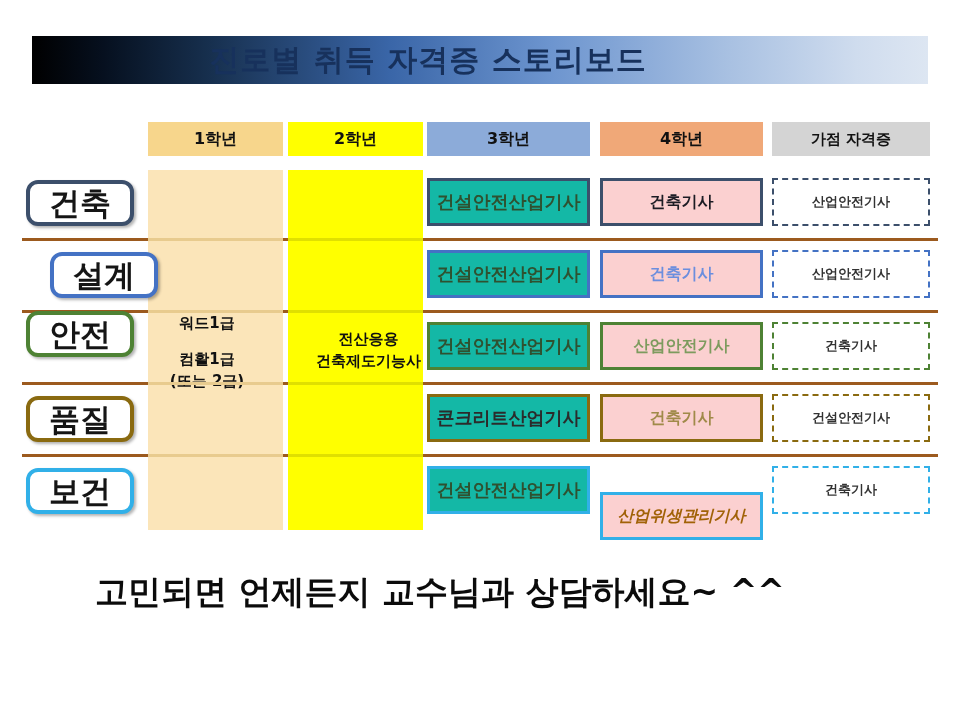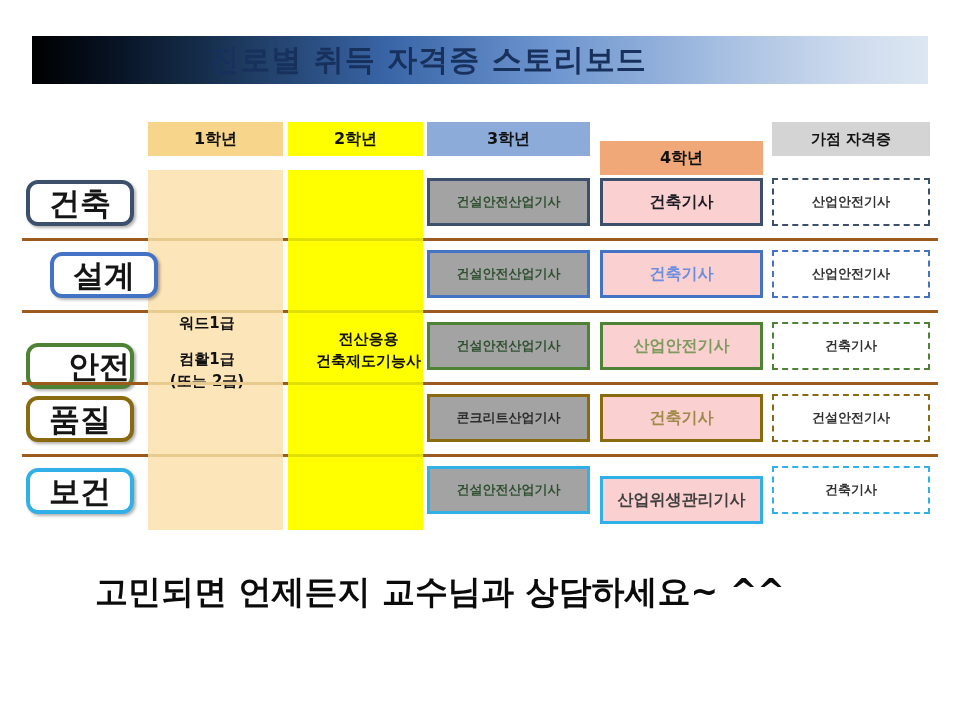--- a/index.html
+++ b/index.html
@@ -111,22 +111,22 @@
     display: flex;
     align-items: center;
     justify-content: center;
   }
   .cert.y3 {
     left: 427px;
     width: 163px;
     height: 48px;
     border-width: 3px;
     border-style: solid;
-    background: #a3a3a3;
-    font-size: 13px;
+    background: #14b8a6;
+    font-size: 18px;
   }
   .cert.y4 {
     left: 600px;
     width: 163px;
     height: 48px;
     border-width: 3px;
     border-style: solid;
     background: #fbd0d0;
     font-size: 16px;
   }
@@ -173,21 +173,21 @@
 
 <div id="slide">
 
   <div class="title-bar">
     <div class="title-text">진로별 취득 자격증 스토리보드</div>
   </div>
 
   <div class="col-head" id="head-year1" style="left: 148px; width: 135px; background: rgb(247, 214, 140);">1학년</div>
   <div class="col-head" id="head-year2" style="left: 288px; width: 135px; background: rgb(255, 255, 0);">2학년</div>
   <div class="col-head" id="head-year3" style="left: 427px; width: 163px; background: rgb(140, 171, 217);">3학년</div>
-  <div class="col-head" id="head-year4" style="left: 600px; width: 163px; background: rgb(240, 168, 120); margin-top: 19px;">4학년</div>
+  <div class="col-head" id="head-year4" style="left: 600px; width: 163px; background: rgb(240, 168, 120);">4학년</div>
   <div class="col-head small" id="head-bonus" style="left: 772px; width: 158px; background: rgb(212, 212, 212);">가점 자격증</div>
 
   <div class="band" id="band-year1" style="left: 148px; width: 135px; background: rgb(251, 229, 185);"></div>
   <div class="band" id="band-year2" style="left: 288px; width: 135px; background: rgb(255, 255, 0);"></div>
 
   <div class="merged-text" id="year1-text" style="left: 148px; width: 118px; top: 312px;">
     <span>워드1급</span>
     <span class="gap"></span>
     <span>컴활1급</span><br>
     <span>(또는 2급)</span>
@@ -214,21 +214,21 @@
       <div class="cert y3" style="top: 250px; border-color: rgb(68, 114, 196); color: rgb(47, 81, 48);">
         <span>건설안전산업기사</span>
       </div>
       <div class="cert y4" style="top: 250px; border-color: rgb(68, 114, 196); color: rgb(107, 142, 222); background: rgb(251, 208, 208);">
         <span>건축기사</span>
       </div>
       <div class="cert bonus" style="top: 250px; border-color: rgb(68, 114, 196);">
         <span>산업안전기사</span>
       </div>
       <div class="rule" style="top: 310px; background: rgb(156, 90, 30);"></div>
-      <div class="row-label" style="top: 343px; border-color: rgb(78, 130, 52); text-align: right;"><span>안전</span></div>
+      <div class="row-label" style="top: 311px; border-color: rgb(78, 130, 52);"><span>안전</span></div>
       <div class="cert y3" style="top: 322px; border-color: rgb(78, 130, 52); color: rgb(47, 81, 48);">
         <span>건설안전산업기사</span>
       </div>
       <div class="cert y4" style="top: 322px; border-color: rgb(78, 130, 52); color: rgb(125, 155, 94); background: rgb(251, 208, 208);">
         <span>산업안전기사</span>
       </div>
       <div class="cert bonus" style="top: 322px; border-color: rgb(78, 130, 52);">
         <span>건축기사</span>
       </div>
       <div class="rule" style="top: 382px; background: rgb(156, 90, 30);"></div>
@@ -240,21 +240,21 @@
         <span>건축기사</span>
       </div>
       <div class="cert bonus" style="top: 394px; border-color: rgb(138, 106, 16);">
         <span>건설안전기사</span>
       </div>
       <div class="rule" style="top: 454px; background: rgb(156, 90, 30);"></div>
       <div class="row-label" style="top: 468px; border-color: rgb(49, 176, 232);"><span>보건</span></div>
       <div class="cert y3" style="top: 466px; border-color: rgb(49, 176, 232); color: rgb(47, 81, 48);">
         <span>건설안전산업기사</span>
       </div>
-      <div class="cert y4" style="top: 476px; border-color: rgb(49, 176, 232); color: #404040; background: rgb(251, 208, 208);">
+      <div class="cert y4" style="top: 492px; border-color: rgb(49, 176, 232); color: #a16207; background: rgb(251, 208, 208); font-style: italic;">
         <span>산업위생관리기사</span>
       </div>
       <div class="cert bonus" style="top: 466px; border-color: rgb(49, 176, 232);">
         <span>건축기사</span>
       </div>
       <div style="position: absolute; left: 148px; width: 135px; top: 238px; height: 3px; background: rgb(232, 203, 142);"></div>
       <div style="position: absolute; left: 288px; width: 135px; top: 238px; height: 3px; background: rgb(224, 224, 0);"></div>
       <div style="position: absolute; left: 148px; width: 135px; top: 310px; height: 3px; background: rgb(232, 203, 142);"></div>
       <div style="position: absolute; left: 288px; width: 135px; top: 310px; height: 3px; background: rgb(224, 224, 0);"></div>
       <div style="position: absolute; left: 148px; width: 135px; top: 382px; height: 3px; background: rgb(232, 203, 142);"></div>

